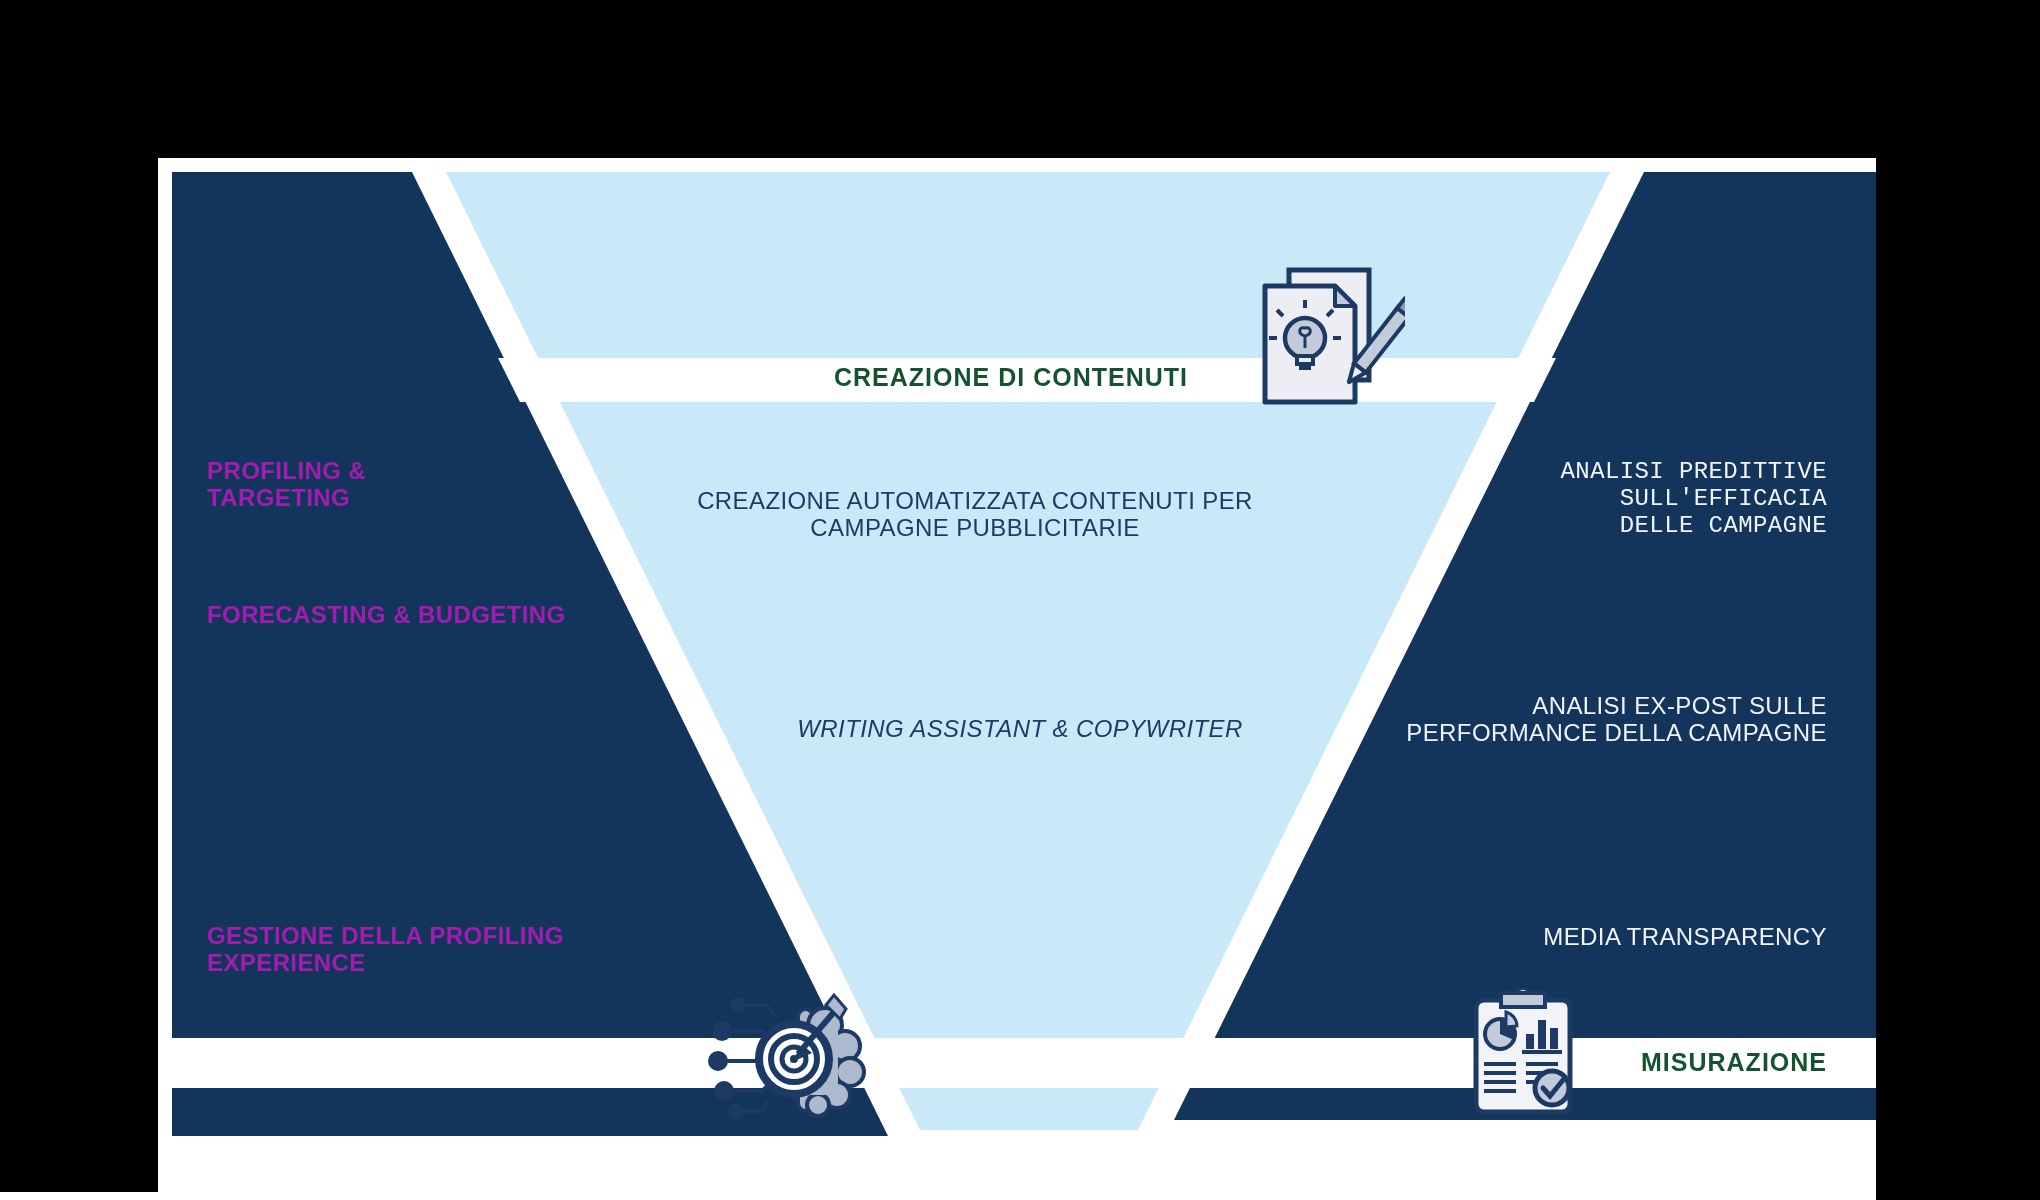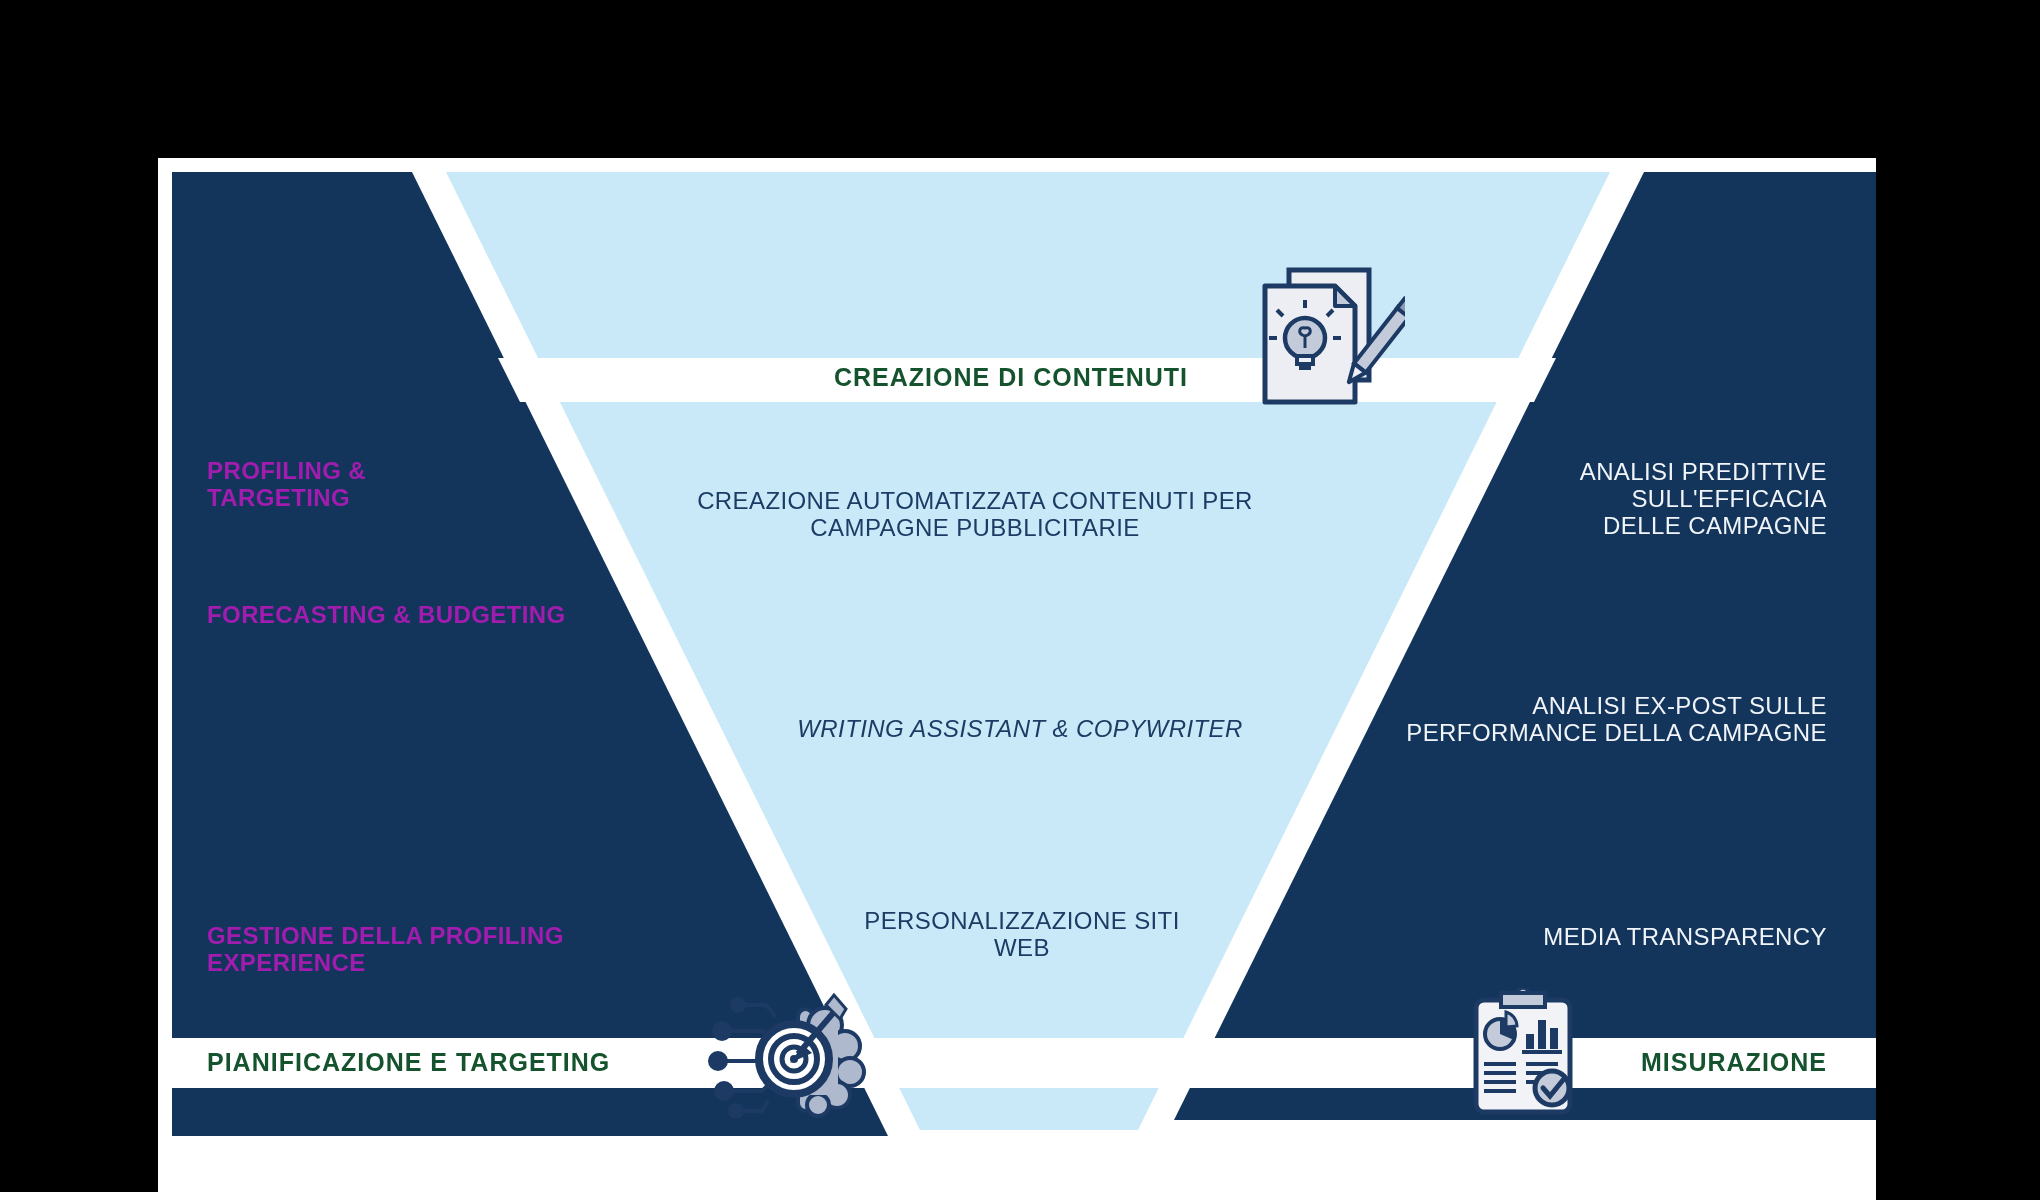--- a/index.html
+++ b/index.html
@@ -47,31 +47,28 @@
 TARGETING</div>
     <div class="txt t-white" style="left:207px;top:601px;">FORECASTING &amp; BUDGETING</div>
     <div class="txt t-white" style="left:207px;top:922px;">GESTIONE DELLA PROFILING
 EXPERIENCE</div>
   </div>
 
   <div class="txt t-band" style="left:711px;top:364px;width:600px;text-align:center;">CREAZIONE DI CONTENUTI</div>
   <div class="txt t-navy" style="left:675px;top:487px;width:600px;">CREAZIONE AUTOMATIZZATA CONTENUTI PER
 CAMPAGNE PUBBLICITARIE</div>
   <div class="txt t-navy" style="left:770px;top:715px;width:500px;font-style:italic;">WRITING ASSISTANT &amp; COPYWRITER</div>
-  <div class="txt t-navy" style="left:822px;top:907px;width:400px;">PERSONALIZZAZIONE SITI
-WEB</div>
 
-  <div class="txt t-right" style="right:213px;top:458px;">ANALISI PREDITTIVE
+  <div class="txt t-right" style="right:213px;top:458px;font-family:Liberation Mono, monospace;">ANALISI PREDITTIVE
 SULL'EFFICACIA
 DELLE CAMPAGNE</div>
   <div class="txt t-right" style="right:213px;top:692px;">ANALISI EX-POST SULLE
 PERFORMANCE DELLA CAMPAGNE</div>
   <div class="txt t-right" style="right:213px;top:923px;">MEDIA TRANSPARENCY</div>
 
-  <div class="txt t-band" style="left:207px;top:1049px;">PIANIFICAZIONE E TARGETING</div>
   <div class="txt t-band" style="right:213px;top:1049px;text-align:right;">MISURAZIONE</div>
 
   <svg class="icon" style="left:1253px;top:264px;" width="152" height="142" viewBox="0 0 152 142">
     <rect x="36" y="6" width="80" height="110" fill="#ECEEF4" stroke="#1C3A63" stroke-width="5"></rect>
     <path d="M12,22 h70 l20,20 v96 h-90 z" fill="#ECEEF4" stroke="#1C3A63" stroke-width="5" stroke-linejoin="round"></path>
     <path d="M82,22 l20,20 h-20 z" fill="#C3CBDB" stroke="#1C3A63" stroke-width="4" stroke-linejoin="round"></path>
     <g>
       <circle cx="52" cy="74" r="20" fill="#C3CBDB" stroke="#1C3A63" stroke-width="4.5"></circle>
       <path d="M52,84 v-12 c-8,-2 -6,-10 0,-8 c6,-2 8,6 0,8" fill="none" stroke="#1C3A63" stroke-width="3"></path>
       <rect x="44" y="92" width="16" height="8" fill="#ECEEF4" stroke="#1C3A63" stroke-width="4"></rect>

